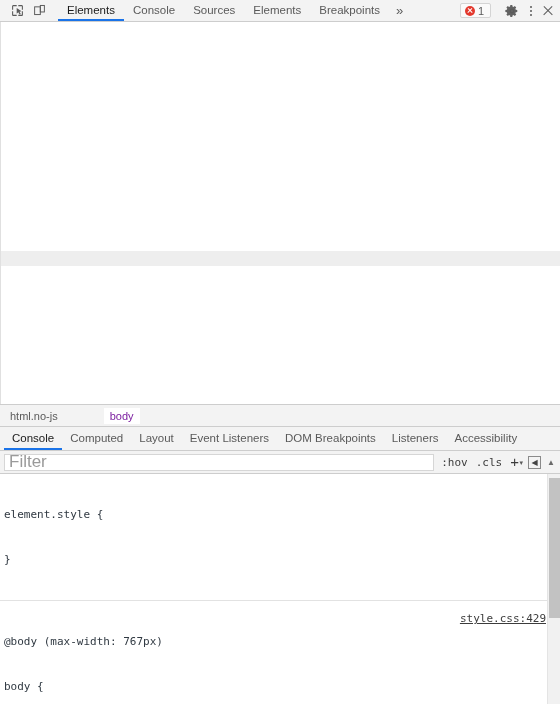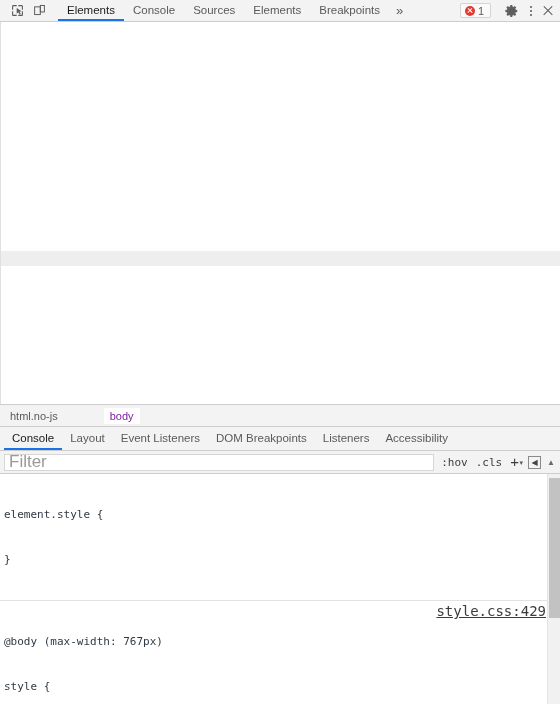--- a/index.html
+++ b/index.html
@@ -309,24 +309,24 @@
   }
   .rule {
     padding: 3px 0 3px 4px;
     border-bottom: 1px solid #e2e2e2;
     position: relative;
     white-space: pre;
   }
   .rule .src {
     position: absolute;
     right: 14px;
-    top: 3px;
+    top: 10px;
     color: #3c3c3c;
     text-decoration: underline;
-    font-size: 14px;
+    font-size: 11px;
   }
   .sel-name { color: #303942; margin-top: 27px; }
   .media { color: #303942; }
 
   
   .vscroll {
     position: absolute;
     right: 0;
     top: 0;
     bottom: 0;
@@ -452,20 +452,23 @@
     <div class="crumb active">body</div>
   </div>
 
   <div class="styles-pane">
 
     <div class="subtabs">
       <div class="subtab selected">
           <span>Console</span>
         </div>
       <div class="subtab">
+          <span>Computed</span>
+        </div>
+      <div class="subtab">
           <span>Layout</span>
         </div>
       <div class="subtab">
           <span>Event Listeners</span>
         </div>
       <div class="subtab">
           <span>DOM Breakpoints</span>
         </div>
       <div class="subtab">
           <span>Listeners</span>
@@ -491,21 +494,21 @@
 
     <div class="rules">
 
       <div class="rule">
         <div><span class="sel-name">element.style {</span></div>
         <div>}</div>
       </div>
 
       <div class="rule">
         <div class="media">@body (max-width: 767px)</div>
-        <div><span class="sel-name">style {</span></div>
+        <div><span class="sel-name">body {</span></div>
         <div class="src">style.css:429</div>
         
         
       </div>
 
       <div class="vscroll">
         <div class="vthumb"></div>
       </div>
     </div>
 

